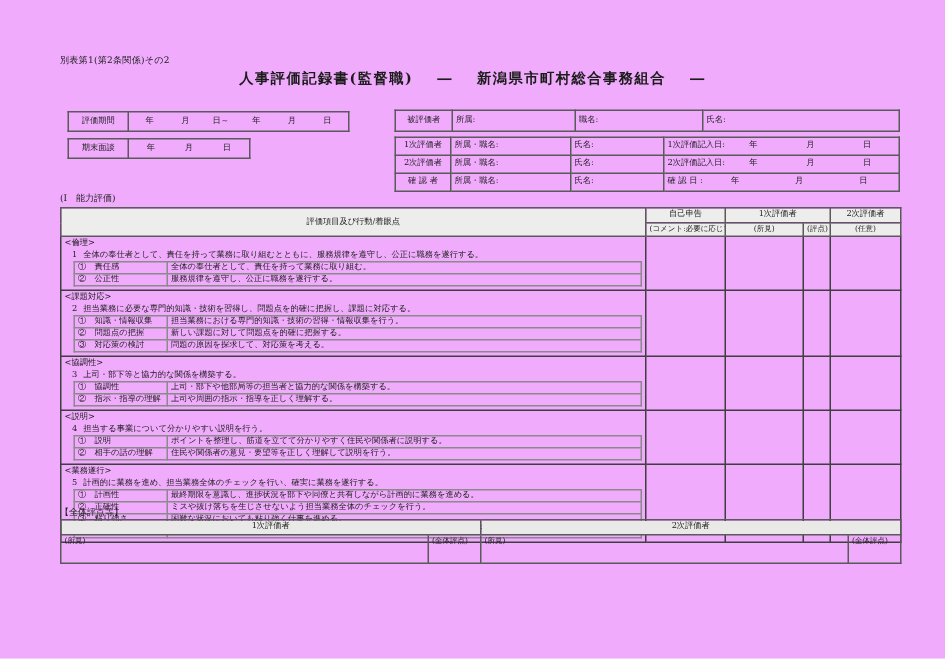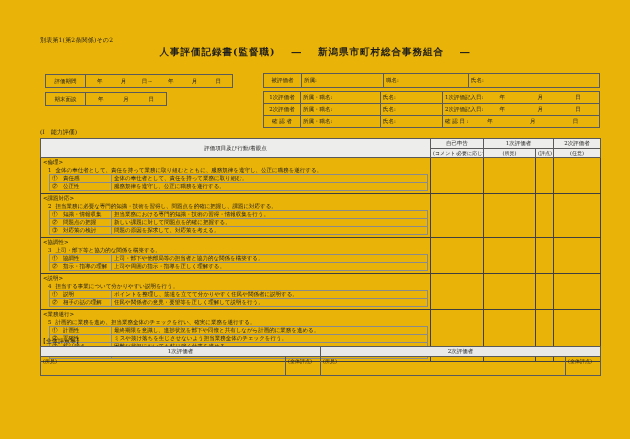--- a/index.html
+++ b/index.html
@@ -1,19 +1,19 @@
 <!DOCTYPE html>
 <html><head>
 <meta charset="utf-8">
 <style>
   * { box-sizing: border-box; }
   html,body { margin:0; padding:0; background:#f2f2f0; }
   .page {
     position:relative; width:630px; height:439px; margin:0 auto;
-    background:#eab308; color:#1c1c1c;
+    background:#f0abfc; color:#1c1c1c;
     font-family:"DejaVu Serif","Liberation Serif",serif;
     overflow:hidden;
   }
   .abs { position:absolute; }
   .ref-label { left:40px; top:36px; font-size:6px; letter-spacing:0.2px; }
   .doc-title { left:0; top:46px; width:100%; text-align:center; font-size:9.5px; font-weight:600; letter-spacing:1px; }
   .doc-title .dash { margin:0 16px; font-weight:600; }
   .doc-title .dash2 { margin-left:16px; margin-right:0; }
 
   table { border-collapse:collapse; table-layout:fixed; }

